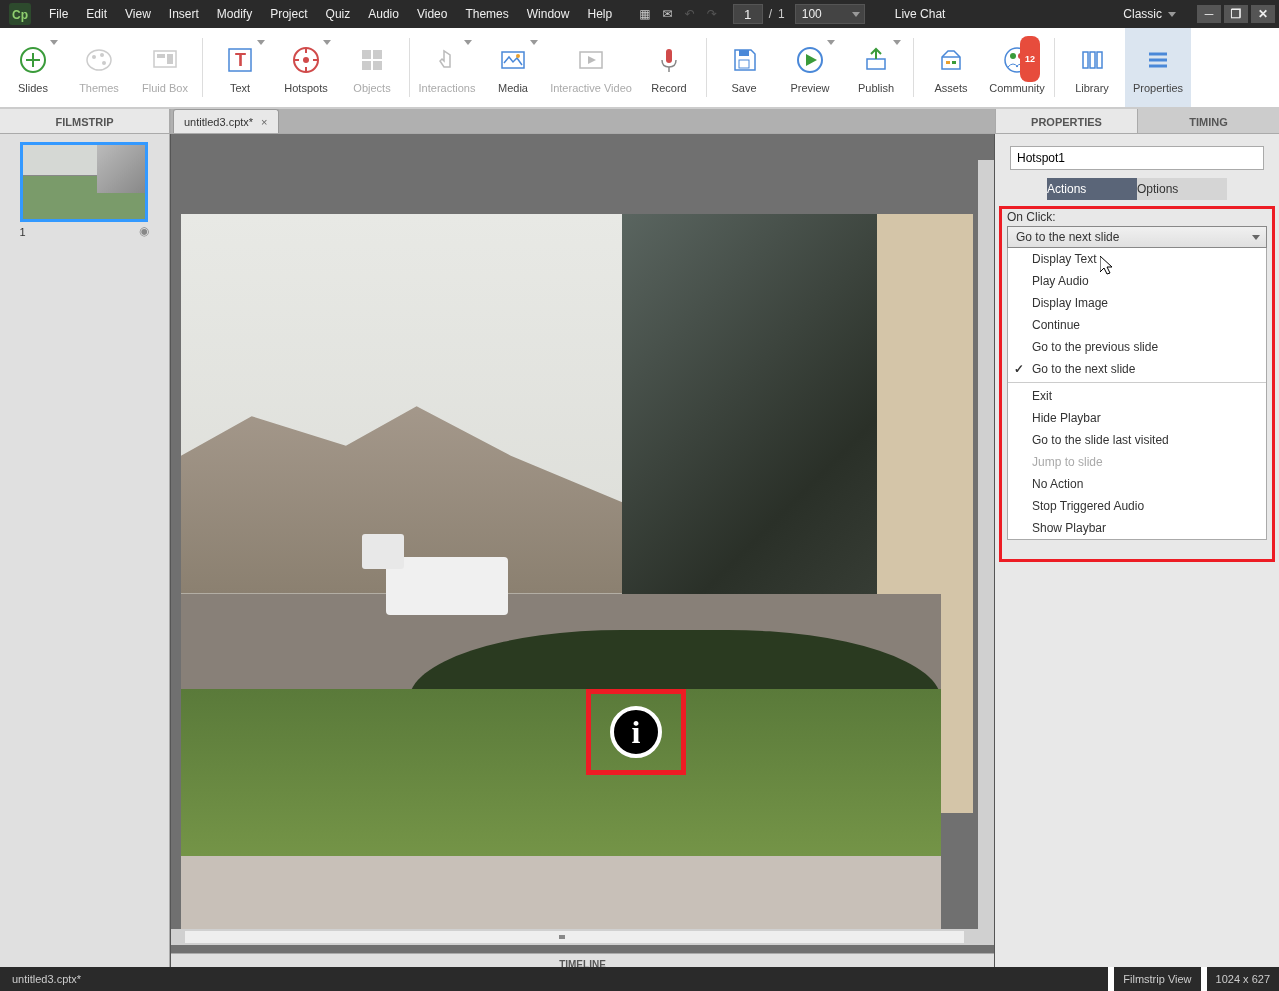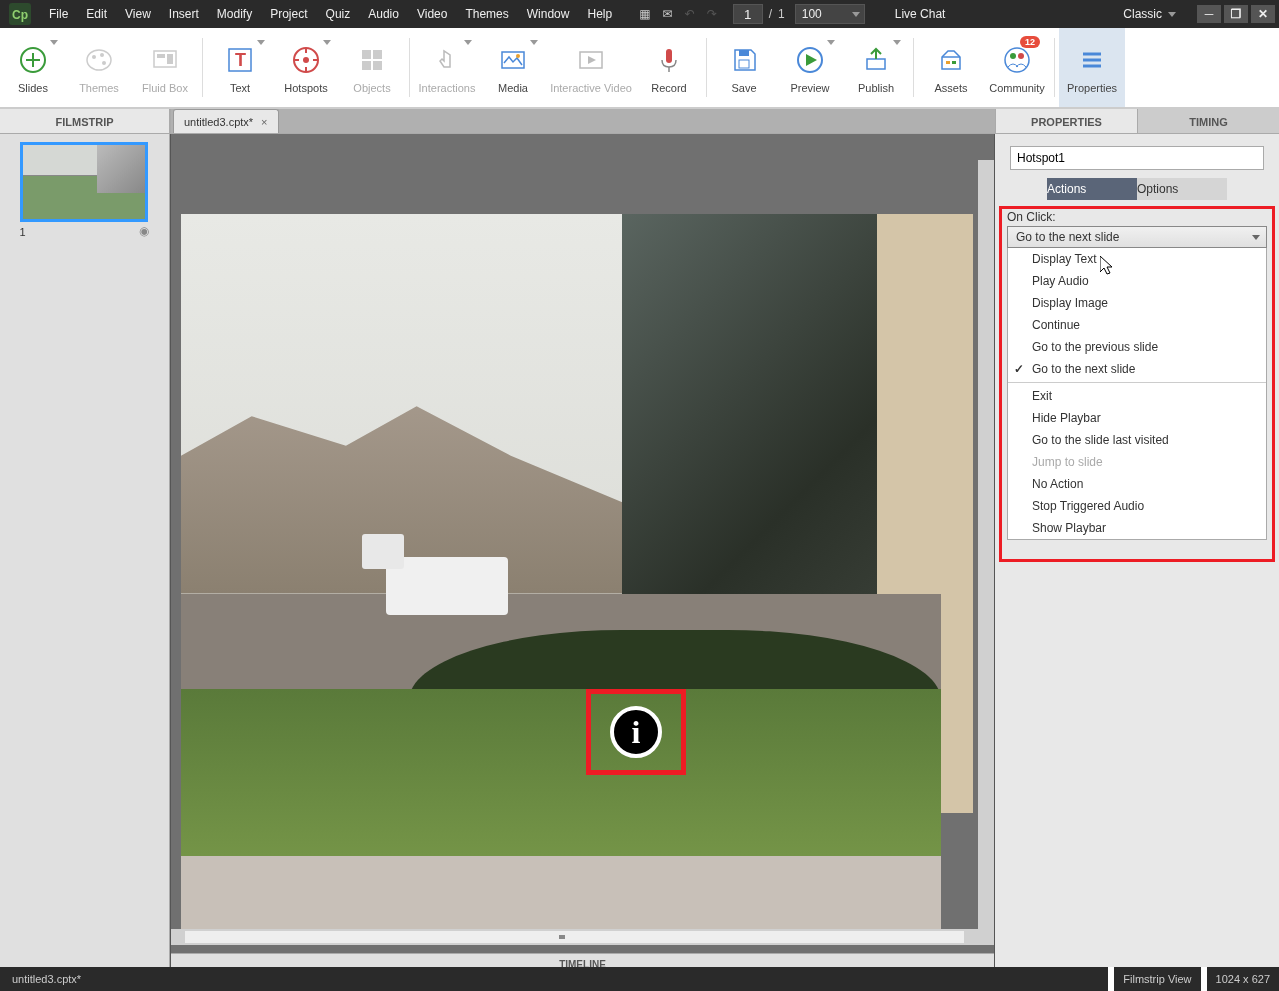--- a/index.html
+++ b/index.html
@@ -24,21 +24,21 @@
 .win-controls .win-btn { width:24px; height:18px; background:#555; margin-left:3px; color:#eee; display:flex; align-items:center; justify-content:center; cursor:pointer; font-size:12px; font-weight:bold; }
 
 
 .toolbar { height: 80px; background: #fff; border-bottom: 1px solid #ccc; display: flex; align-items: stretch; }
 .tool-item { width:66px; display:flex; flex-direction:column; align-items:center; justify-content:center; cursor:pointer; position:relative; }
 .tool-item .ticon { width:36px; height:36px; display:flex; align-items:center; justify-content:center; margin-bottom:4px; }
 .tool-item .tlabel { font-size:11px; color:#444; }
 .tool-item.disabled .tlabel { color:#aaa; }
 .tool-item .dd-arrow { position:absolute; top:12px; right:8px; width:0; height:0; border-left:4px solid transparent; border-right:4px solid transparent; border-top:5px solid #999; }
 .tool-sep { width:1px; background:#ddd; margin:10px 4px; }
-.badge { position:absolute; top:8px; right:10px; background:#e74c3c; color:#fff; border-radius:8px; font-size:9px; padding:1px 5px; font-weight:bold; }
+.badge { position:absolute; top:8px; right:10px; background:#e74c3c; color:#fff; border-radius:8px; font-size:9px; padding:18px 5px; font-weight:bold; }
 
 
 .panel-row { height: 26px; display: flex; background: #e0e0e0; border-bottom: 1px solid #aaa; border-top:1px solid #ccc; }
 .filmstrip-header { width: 170px; text-align:center; font-size:11px; font-weight:bold; color:#555; line-height:26px; border-right:1px solid #aaa; background:#e8e8e8; }
 .tab-bar { flex:1; display:flex; align-items:flex-end; background:#b0b0b0; border-left:1px solid #aaa; }
 .doc-tab { height:24px; background:#e8e8e8; border:1px solid #999; border-bottom:none; border-radius:3px 3px 0 0; padding:0 10px; display:flex; align-items:center; font-size:11px; color:#333; margin-left:2px; cursor:pointer; }
 .doc-tab .tab-close { margin-left:8px; cursor:pointer; color:#666; }
 .props-tabs { width:284px; display:flex; }
 .props-tab { flex:1; text-align:center; font-size:11px; font-weight:bold; color:#555; line-height:26px; background:#ccc; cursor:pointer; border-left:1px solid #aaa; }
 .props-tab.active { background:#e8e8e8; }
@@ -310,20 +310,30 @@
         <svg width="30" height="30">
           <circle cx="15" cy="15" r="12" fill="none" stroke="#4a88d8" stroke-width="1.5"></circle>
           <circle cx="11" cy="11" r="3" fill="#3a9b3a"></circle>
           <circle cx="19" cy="11" r="3" fill="#d04a4a"></circle>
           <path d="M6 22 Q11 16 16 22 M14 22 Q19 16 24 22" fill="none" stroke="#4a88d8"></path>
         </svg>
       </div>
     <div class="tlabel">Community</div>
   </div>
   <div class="tool-sep"></div>
+  <div class="tool-item">
+    <div class="ticon">
+        <svg width="30" height="30">
+          <rect x="6" y="7" width="5" height="16" fill="none" stroke="#4a88d8" stroke-width="1.5"></rect>
+          <rect x="13" y="7" width="5" height="16" fill="none" stroke="#4a88d8" stroke-width="1.5"></rect>
+          <rect x="20" y="7" width="5" height="16" fill="none" stroke="#4a88d8" stroke-width="1.5"></rect>
+        </svg>
+      </div>
+    <div class="tlabel">Library</div>
+  </div>
   <div class="tool-item" style="background:#dbe5f0;">
     <div class="ticon">
         <svg width="30" height="30">
           <line x1="6" y1="9" x2="24" y2="9" stroke="#4a88d8" stroke-width="3"></line>
           <line x1="6" y1="15" x2="24" y2="15" stroke="#4a88d8" stroke-width="3"></line>
           <line x1="6" y1="21" x2="24" y2="21" stroke="#4a88d8" stroke-width="3"></line>
         </svg>
       </div>
     <div class="tlabel">Properties</div>
   </div>

